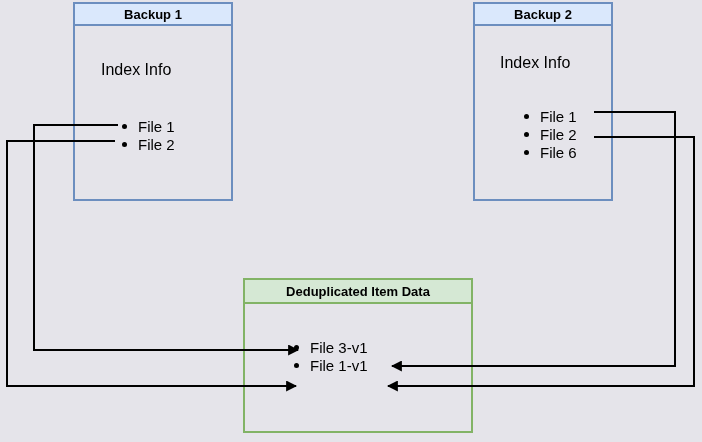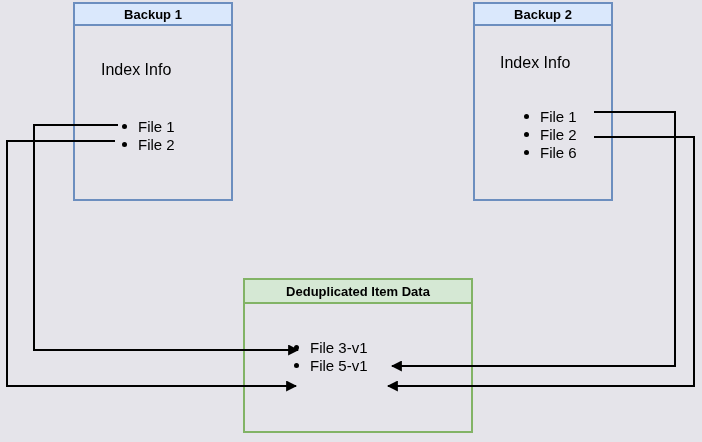--- a/index.html
+++ b/index.html
@@ -99,21 +99,21 @@
       <li>File 1</li>
       <li>File 2</li>
       <li>File 6</li>
     </ul>
   </div>
 
   <div class="node green" id="dedup">
     <div class="node-header">Deduplicated Item Data</div>
     <ul class="filelist">
       <li>File 3-v1</li>
-      <li>File 5-v1</li>
+      <li>File 1-v1</li>
     </ul>
   </div>
 
   <svg class="wires" id="wires" viewBox="0 0 702 442" xmlns="http://www.w3.org/2000/svg">
     <defs>
       <marker id="arrowhead" viewBox="0 0 10 10" refX="9" refY="5" markerWidth="5.5" markerHeight="5.5" orient="auto-start-reverse">
         <path d="M 0 0 L 10 5 L 0 10 z" fill="#000"></path>
       </marker>
     </defs>
   <polyline points="118,125 34,125 34,350 298,350" marker-end="url(#arrowhead)"></polyline>

